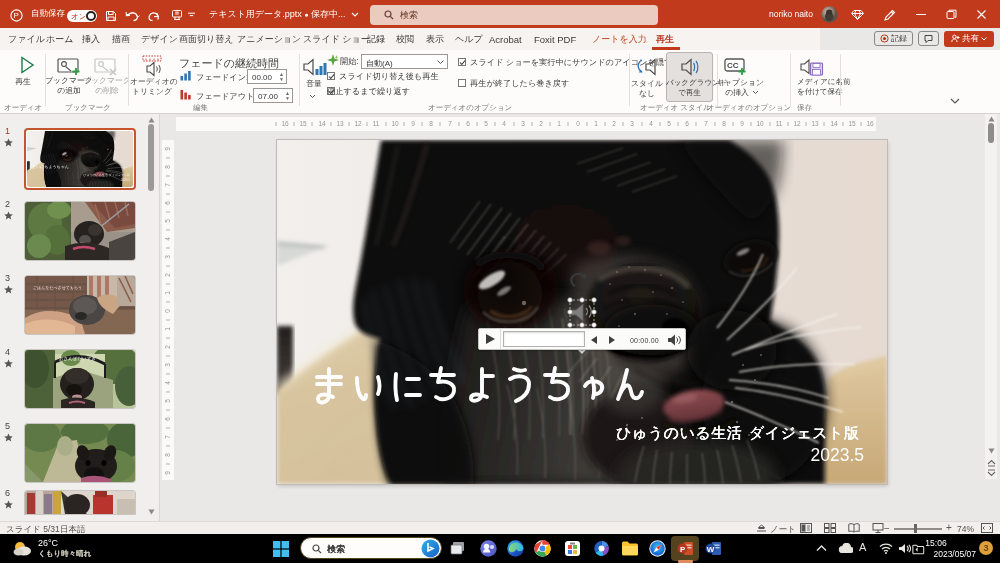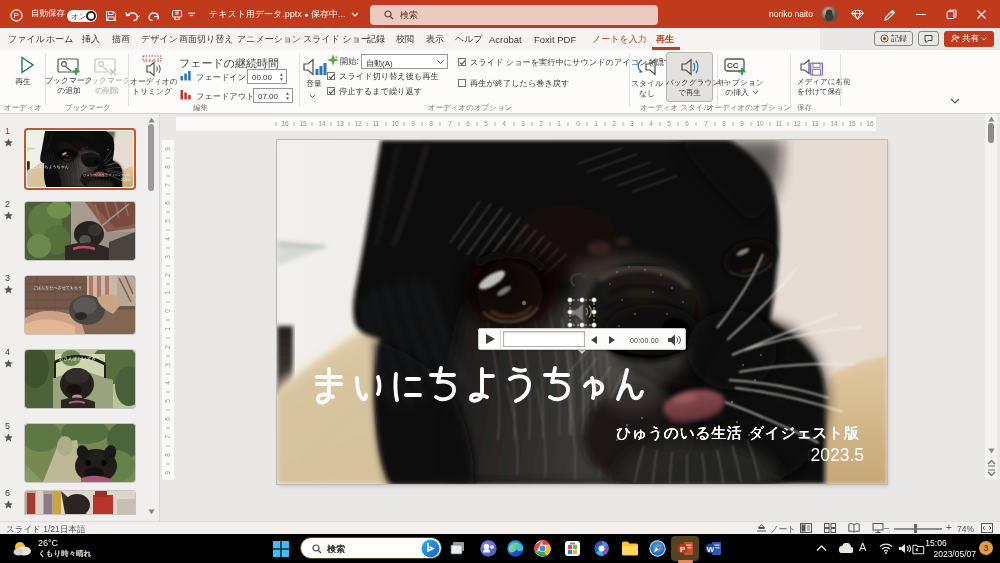--- a/index.html
+++ b/index.html
@@ -233,21 +233,21 @@
           <path d="M0.5 0.5 l3 3 3-3"></path>
         </svg>
       </div>
  <div class="abs" style="left:327px;top:22px;width:7.5px;height:7.5px;background:#fff;border:1px solid #777"><svg width="7" height="7" viewBox="0 0 7 7" fill="none" stroke="#333" stroke-width="1.1">
           <path d="M1 3.5 l1.8 2 L6 1.5"></path>
         </svg></div>
  <div class="abs" style="left:339px;top:21px;font-size:8.2px;color:#3b3a39">スライド切り替え後も再生</div>
  <div class="abs" style="left:327px;top:37px;width:7.5px;height:7.5px;background:#fff;border:1px solid #777"><svg width="7" height="7" viewBox="0 0 7 7" fill="none" stroke="#333" stroke-width="1.1">
           <path d="M1 3.5 l1.8 2 L6 1.5"></path>
         </svg></div>
- <div class="abs" style="left:339px;top:36px;font-size:8.2px;color:#3b3a39">停止するまで繰り返す</div>
+ <div class="abs" style="left:327px;top:36px;font-size:8.2px;color:#3b3a39">停止するまで繰り返す</div>
  <div class="abs" style="left:458px;top:8px;width:7.5px;height:7.5px;background:#fff;border:1px solid #777"><svg width="7" height="7" viewBox="0 0 7 7" fill="none" stroke="#333" stroke-width="1.1">
           <path d="M1 3.5 l1.8 2 L6 1.5"></path>
         </svg></div>
  <div class="abs" style="left:470px;top:7px;font-size:8.2px;color:#3b3a39">スライド ショーを実行中にサウンドのアイコンを隠す</div>
  <div class="abs" style="left:458px;top:29px;width:7.5px;height:7.5px;background:#fff;border:1px solid #777"></div>
  <div class="abs" style="left:470px;top:28px;font-size:8.2px;color:#3b3a39">再生が終了したら巻き戻す</div>
  <div class="glabel" style="left:428px">オーディオのオプション</div>
  <div class="gsep" style="left:629px"></div>
 
  <svg class="ricon" style="left:636px;top:7px" width="22" height="20" viewBox="0 0 22 20">
@@ -824,21 +824,21 @@
         </svg>
  <svg class="abs" style="left:2px;top:355px" width="9" height="9" viewBox="0 0 9 9">
           <path d="M1 3 L4.5 6.5 L8 3" fill="none" stroke="#6a6764" stroke-width="1.2"></path>
           <path d="M1 1 h7" stroke="#6a6764"></path>
         </svg>
 </div>
 </div>
 
 
 <div id="status">
- <span class="abs" style="left:6px;top:2px">スライド 1/21</span>
+ <span class="abs" style="left:6px;top:2px">スライド 5/31</span>
  <span class="abs" style="left:60px;top:2px">日本語</span>
  <svg class="abs" style="left:755px;top:2px" width="13" height="9" viewBox="0 0 13 9">
         <path d="M2 7 h9 M3.5 4.5 h6 M6.5 1 l-3 2.5 h6 z" stroke="#555" fill="none" stroke-width="1"></path>
       </svg>
  <span class="abs" style="left:770px;top:2px">ノート</span>
  <svg class="abs" style="left:800px;top:1px" width="12" height="10" viewBox="0 0 12 10">
         <rect x=".5" y=".5" width="11" height="9" fill="none" stroke="#555"></rect>
         <rect x="1.5" y="1.5" width="4" height="7" fill="#555"></rect>
         <path d="M7 3 h3 M7 5 h3 M7 7 h3" stroke="#555" stroke-width=".8"></path>
       </svg>

